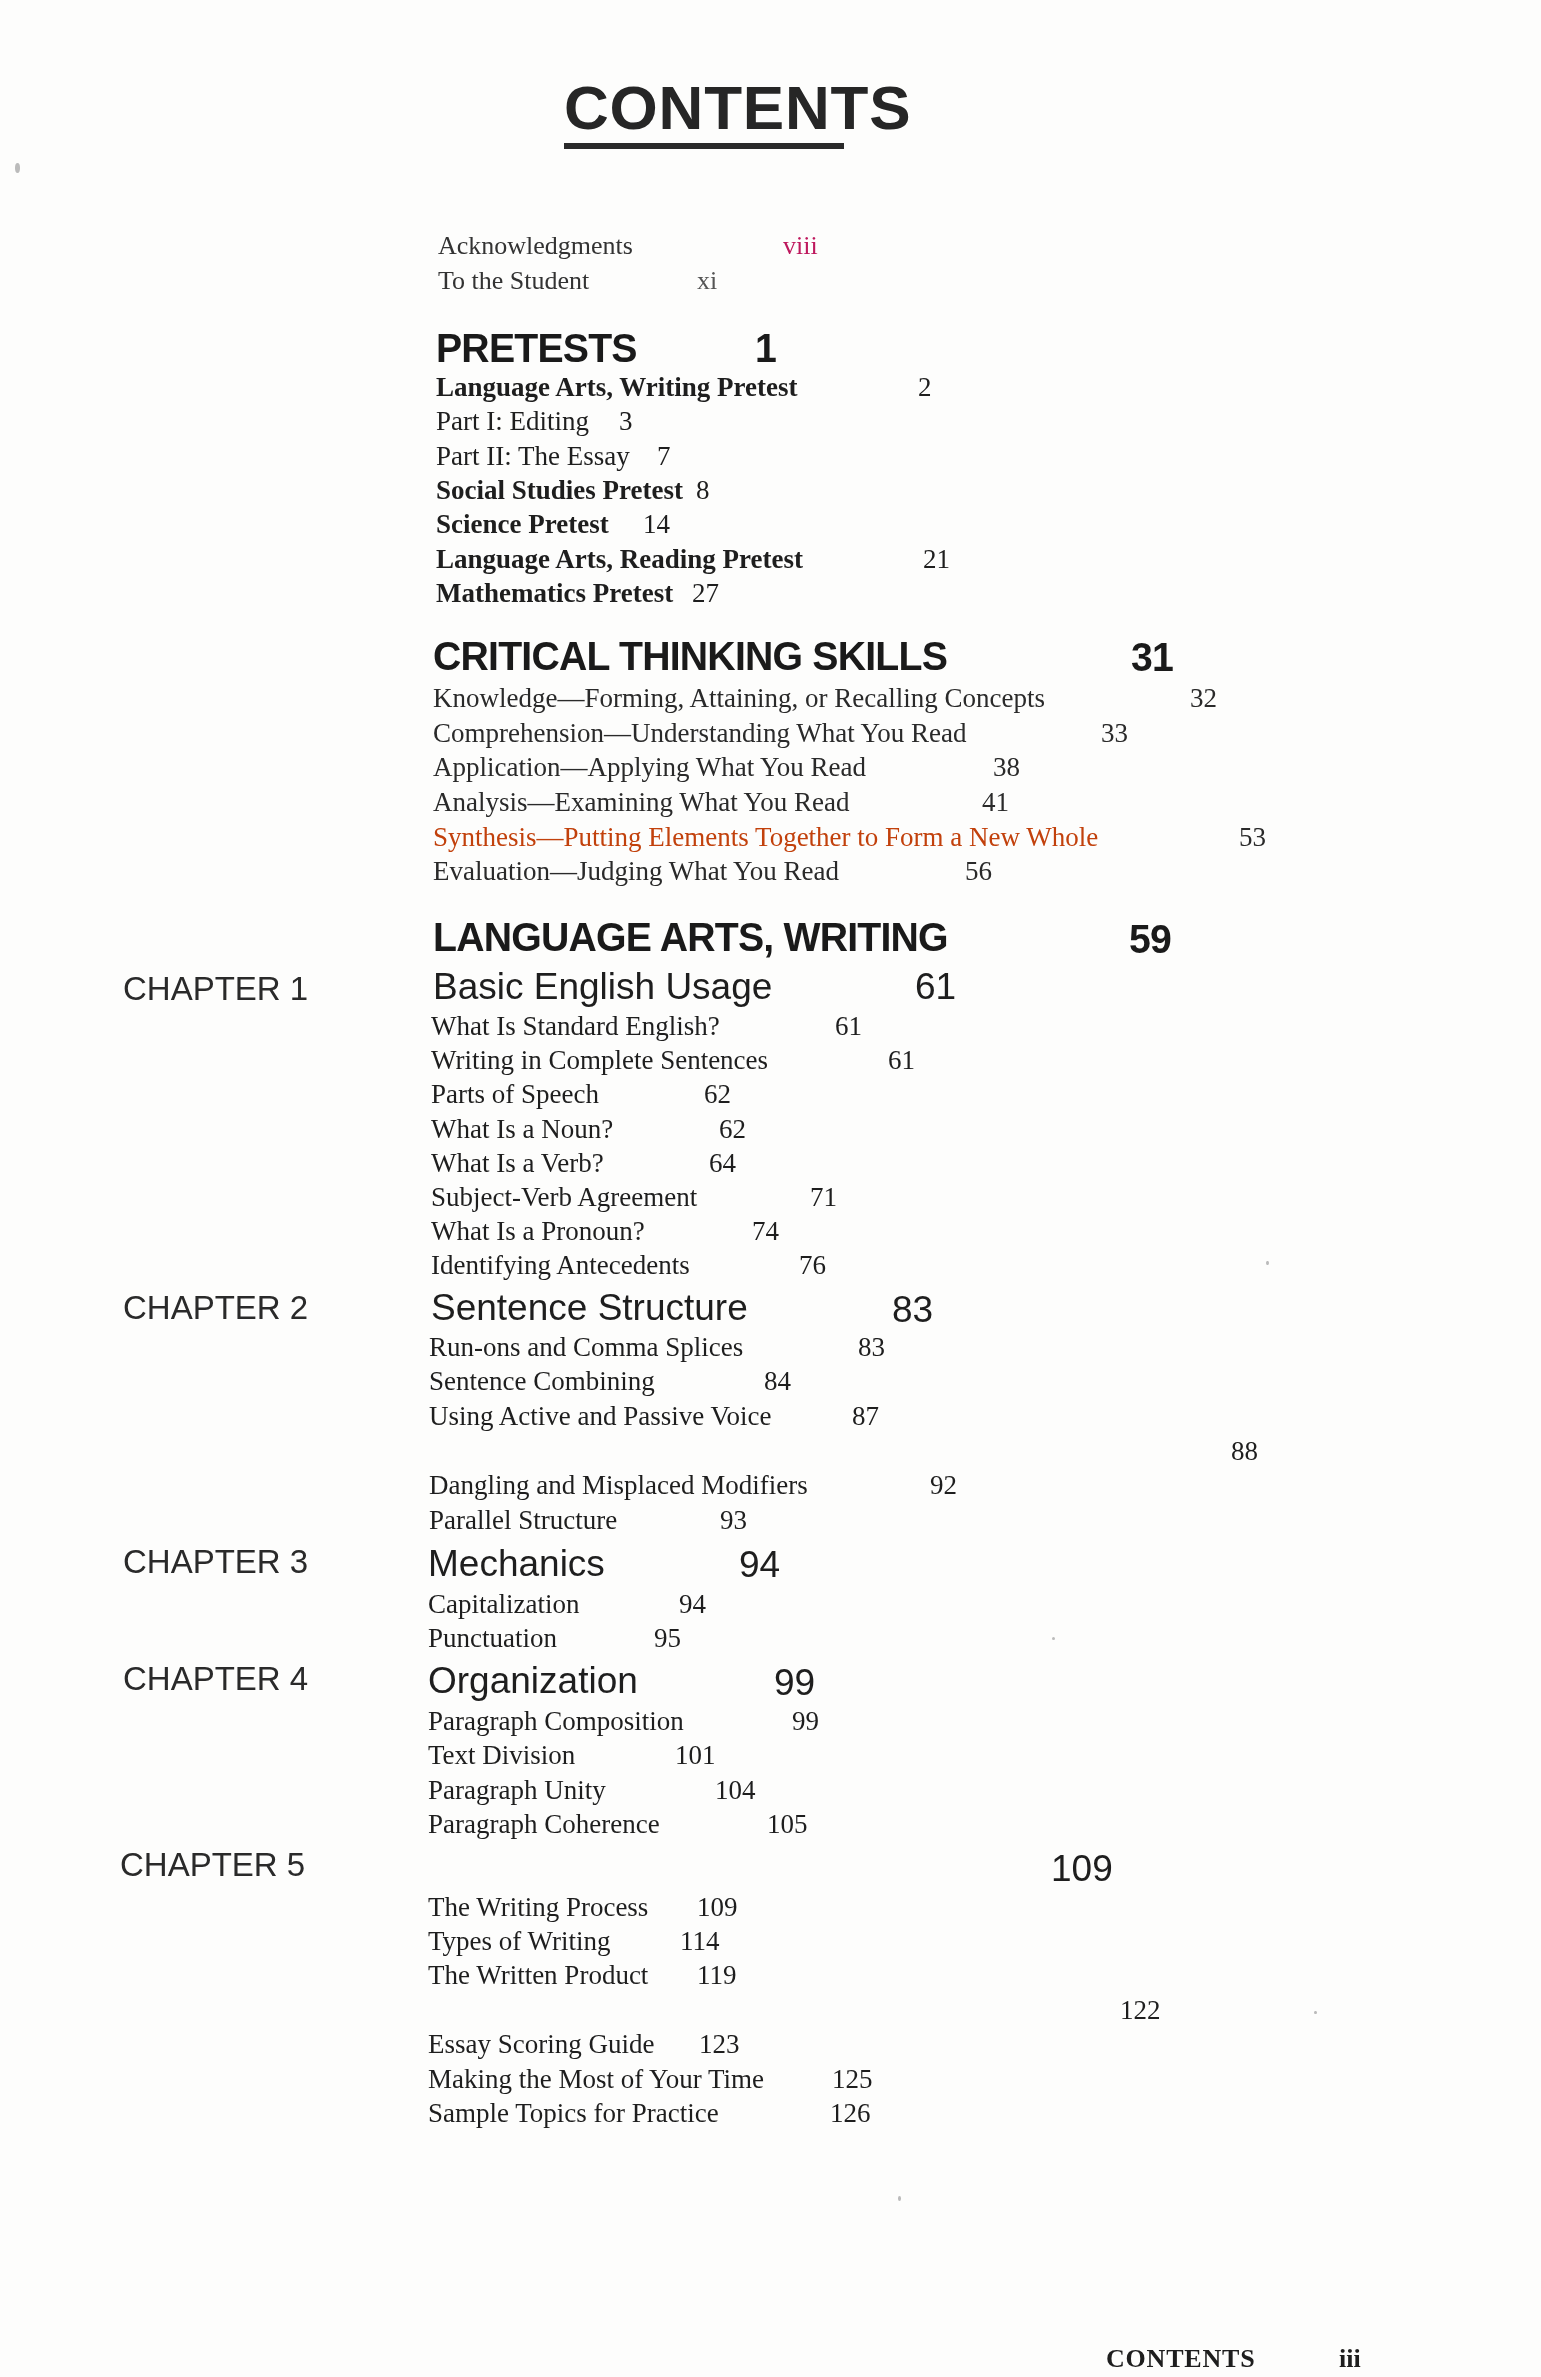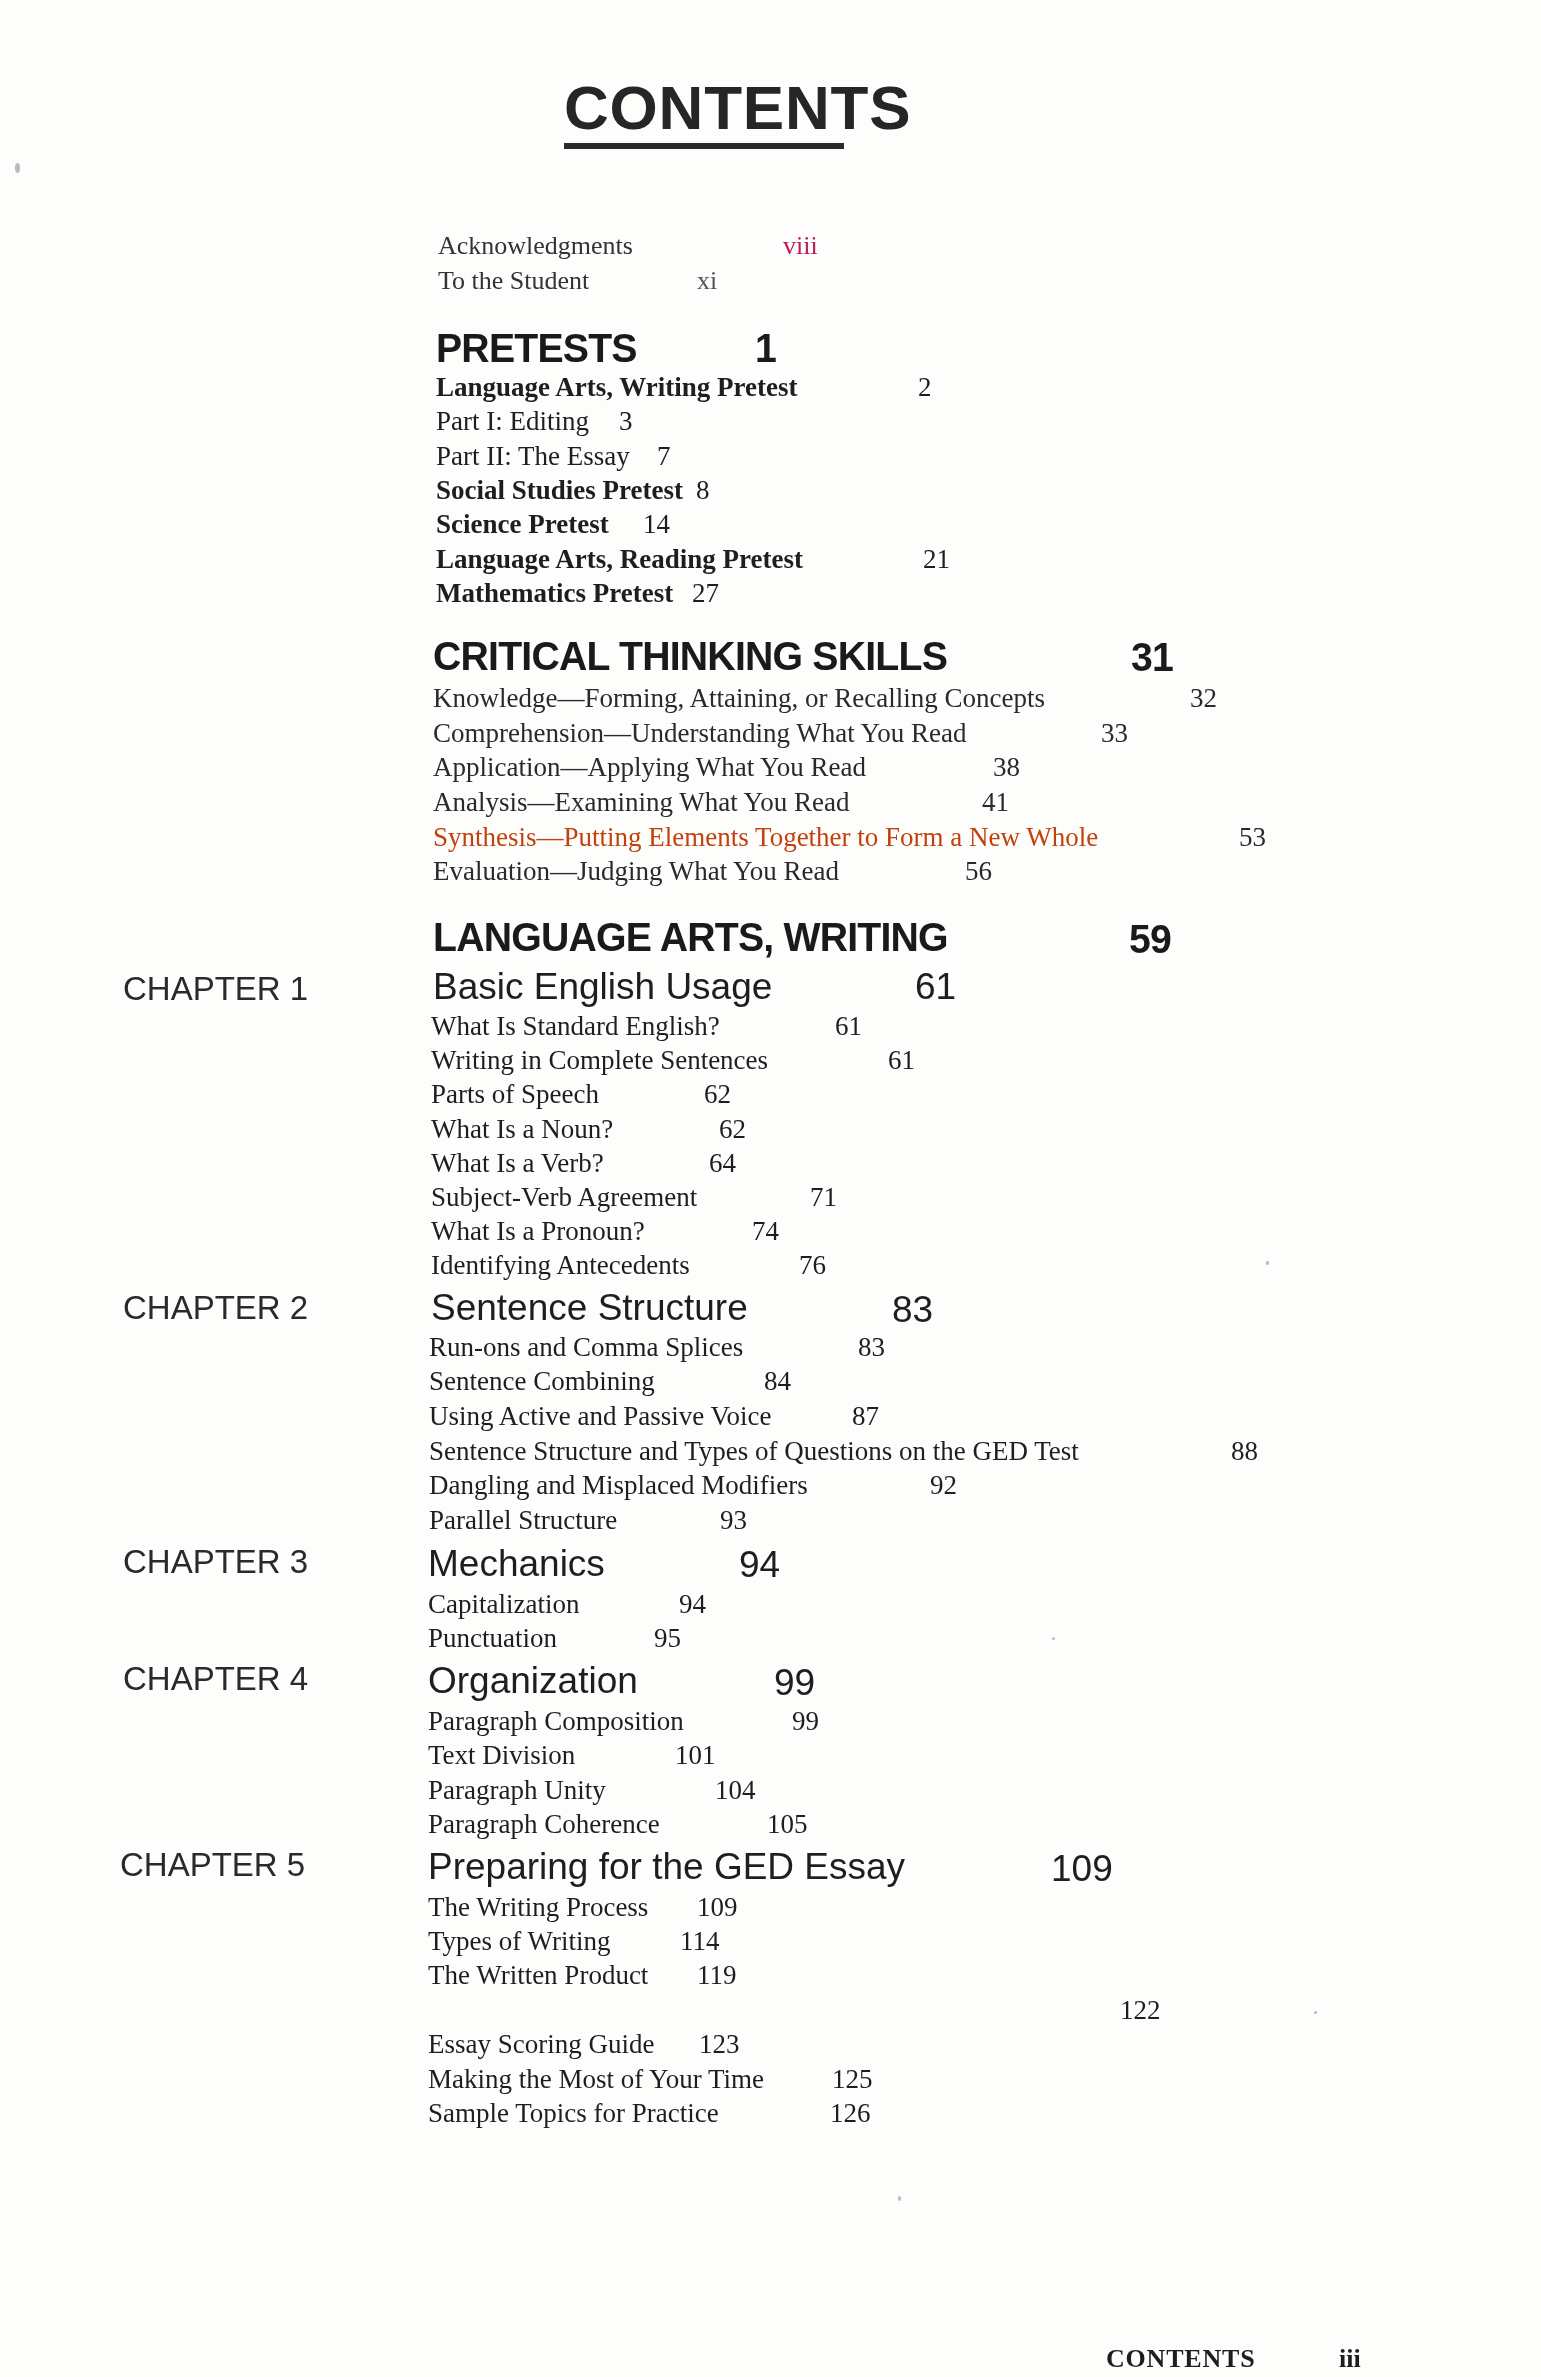--- a/index.html
+++ b/index.html
@@ -123,21 +123,20 @@
   <div class="chap-label" style="left:123px; top:1291px;">CHAPTER 2</div>
   <div class="row chap-title" style="left:431px; top:1289px;">Sentence Structure</div>
   <div class="num chap-title" style="left:892px; top:1291px;">83</div>
 
   <div class="row serif" style="left:429px; top:1334px;">Run-ons and Comma Splices</div>
   <div class="num serif" style="left:858px; top:1334px;">83</div>
   <div class="row serif" style="left:429px; top:1368px;">Sentence Combining</div>
   <div class="num serif" style="left:764px; top:1368px;">84</div>
   <div class="row serif" style="left:429px; top:1403px;">Using Active and Passive Voice</div>
   <div class="num serif" style="left:852px; top:1403px;">87</div>
-  <div class="row serif" style="left:429px; top:1438px;">Sentence Structure and Types of Questions on the GED Test</div>
   <div class="num serif" style="left:1231px; top:1438px;">88</div>
   <div class="row serif" style="left:429px; top:1472px;">Dangling and Misplaced Modifiers</div>
   <div class="num serif" style="left:930px; top:1472px;">92</div>
   <div class="row serif" style="left:429px; top:1507px;">Parallel Structure</div>
   <div class="num serif" style="left:720px; top:1507px;">93</div>
 
   <div class="chap-label" style="left:123px; top:1545px;">CHAPTER 3</div>
   <div class="row chap-title" style="left:428px; top:1545px;">Mechanics</div>
   <div class="num chap-title" style="left:739px; top:1546px;">94</div>
 
@@ -153,21 +152,20 @@
   <div class="row serif" style="left:428px; top:1708px;">Paragraph Composition</div>
   <div class="num serif" style="left:792px; top:1708px;">99</div>
   <div class="row serif" style="left:428px; top:1742px;">Text Division</div>
   <div class="num serif" style="left:675px; top:1742px;">101</div>
   <div class="row serif" style="left:428px; top:1777px;">Paragraph Unity</div>
   <div class="num serif" style="left:707px; top:1777px;margin-left:8px;">104</div>
   <div class="row serif" style="left:428px; top:1811px;">Paragraph Coherence</div>
   <div class="num serif" style="left:767px; top:1811px;">105</div>
 
   <div class="chap-label" style="left:120px; top:1848px;">CHAPTER 5</div>
-  <div class="row chap-title" style="left:428px; top:1848px;">Preparing for the GED Essay</div>
   <div class="num chap-title" style="left:1051px; top:1850px;">109</div>
 
   <div class="row serif" style="left:428px; top:1894px;">The Writing Process</div>
   <div class="num serif" style="left:697px; top:1894px;">109</div>
   <div class="row serif" style="left:428px; top:1928px;">Types of Writing</div>
   <div class="num serif" style="left:680px; top:1928px;">114</div>
   <div class="row serif" style="left:428px; top:1962px;">The Written Product</div>
   <div class="num serif" style="left:697px; top:1962px;">119</div>
   <div class="num serif" style="left:1120px; top:1997px;">122</div>
   <div class="row serif" style="left:428px; top:2031px;">Essay Scoring Guide</div>

